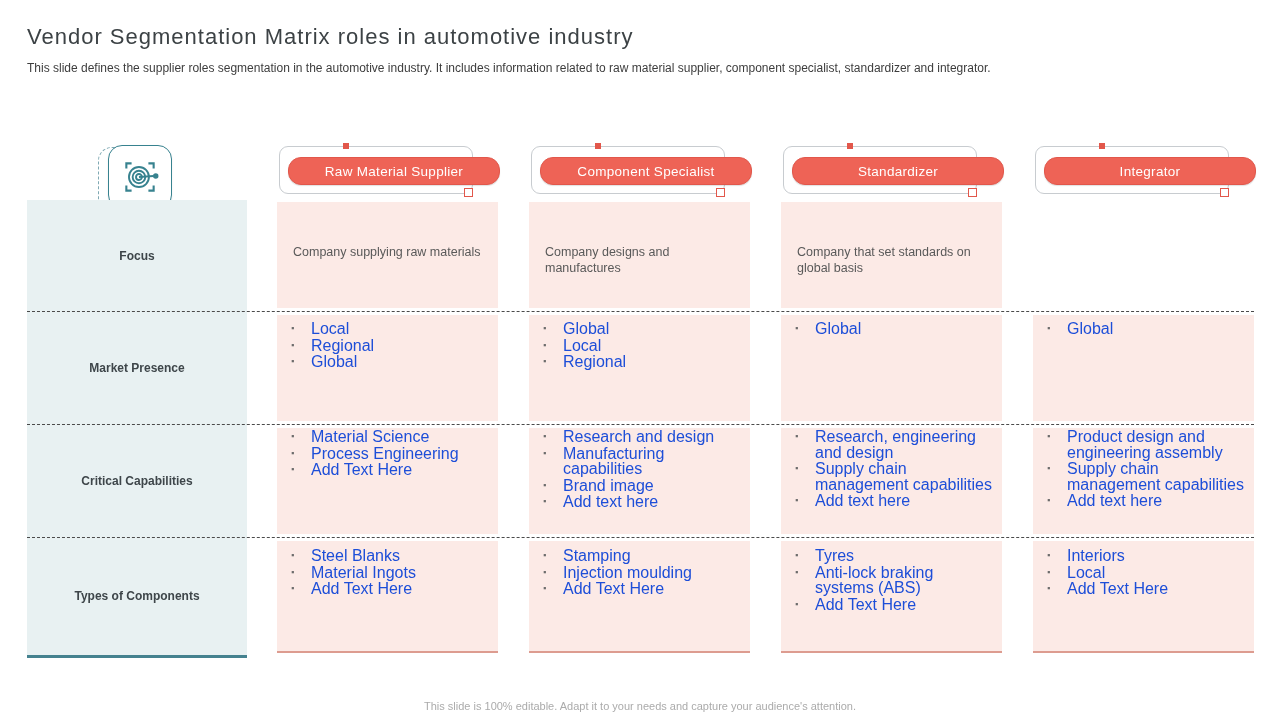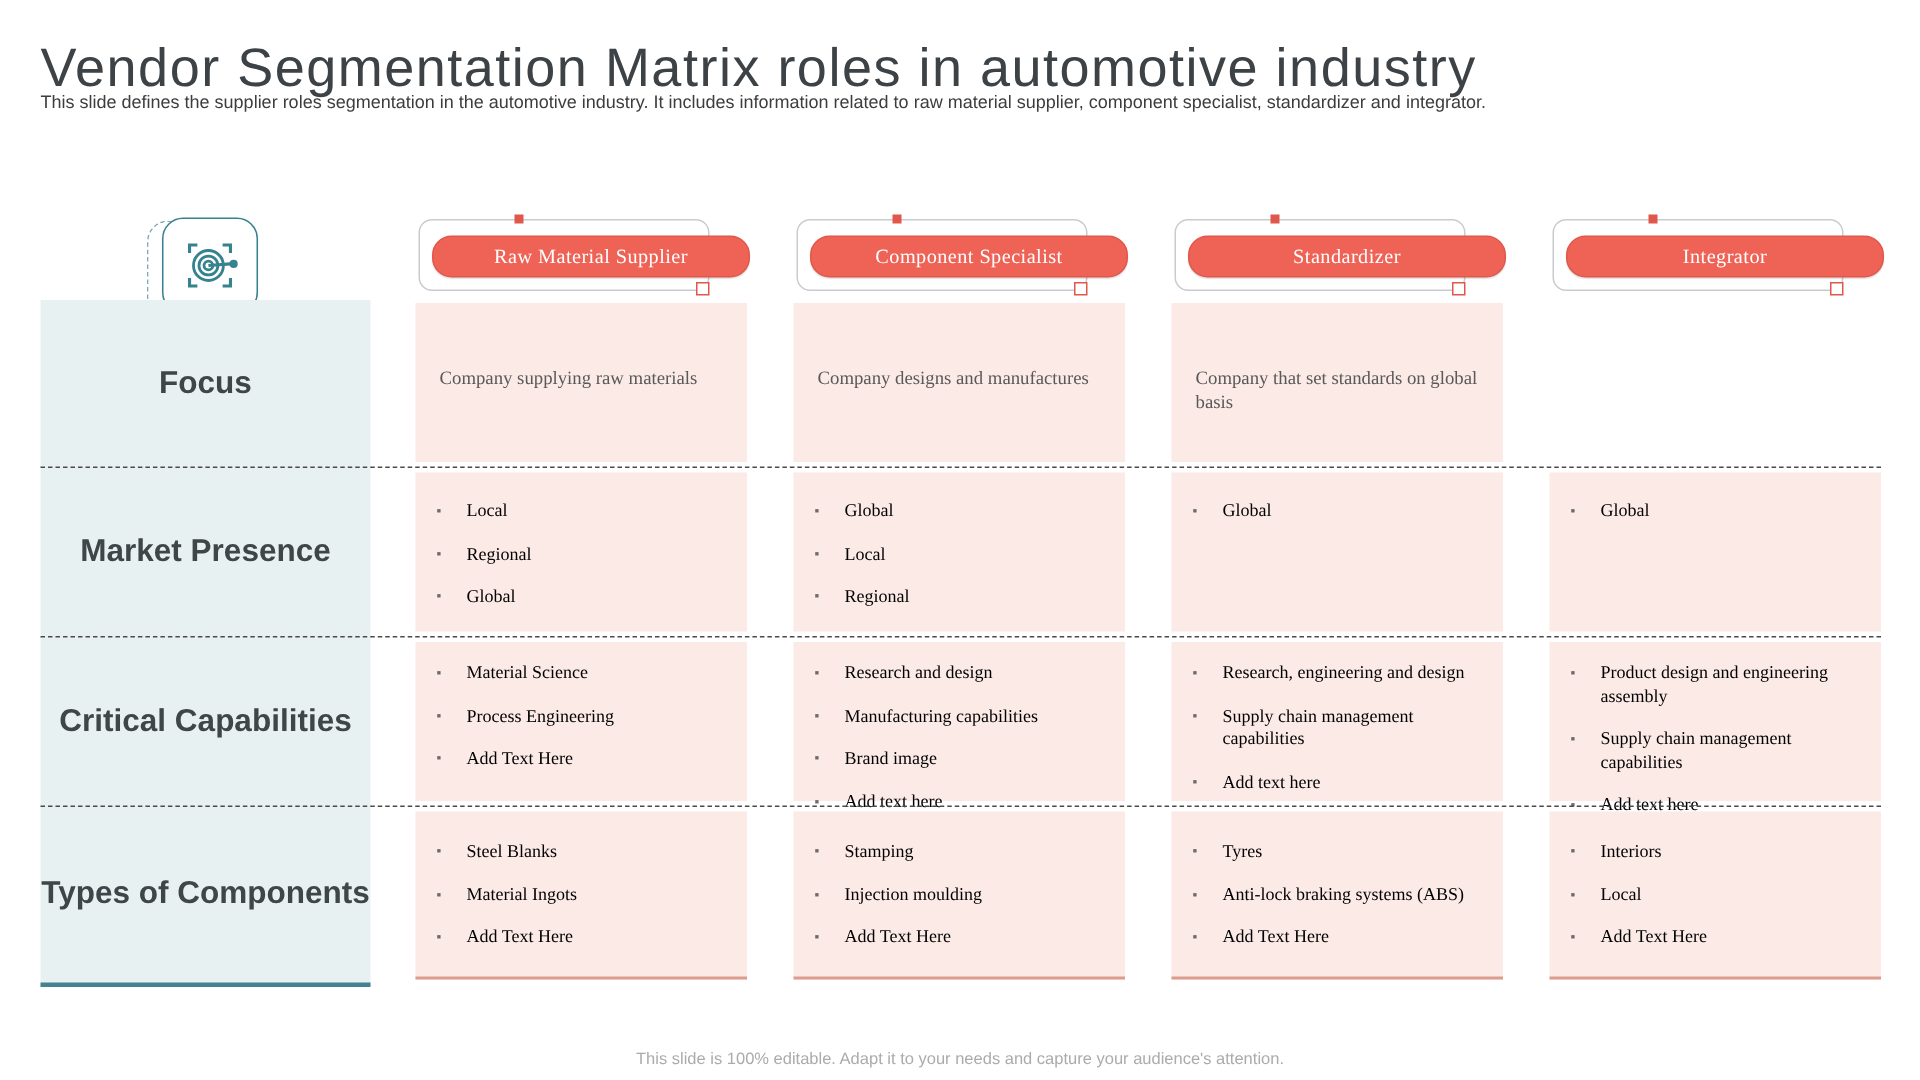--- a/index.html
+++ b/index.html
@@ -1,65 +1,65 @@
 <!DOCTYPE html>
 <html><head>
 <meta charset="utf-8">
 <style>
   html,body{margin:0;padding:0;background:#fff;}
   .slide{position:relative;width:1280px;height:720px;background:#ffffff;overflow:hidden;
          font-family:"Liberation Sans",sans-serif;}
 
   
   .title{position:absolute;left:27px;top:24px;width:1200px;
-         font-size:36px;font-weight:300;color:#3c4245;letter-spacing:1px;}
+         font-size:22px;font-weight:300;color:#3c4245;letter-spacing:1px;}
   .subtitle{position:absolute;left:27px;top:61px;width:1100px;
             font-size:12px;color:#3d3d3d;}
 
   
   .label-col{position:absolute;left:27px;top:200px;width:220px;height:455px;
              background:#e8f1f2;border-bottom:3px solid #45828f;}
   .label-band{position:absolute;left:0;width:220px;display:flex;align-items:center;justify-content:center;}
   .band-1{top:0;height:111px;}
   .band-2{top:111px;height:113px;}
   .band-3{top:224px;height:113px;}
   .band-4{top:337px;height:118px;}
-  .label-band span{font-size:21px;font-weight:bold;color:#3e464a;text-align:right;}
+  .label-band span{font-size:12px;font-weight:bold;color:#3e464a;text-align:right;}
 
   
   .icon-wrap{position:absolute;left:98px;top:145px;width:76px;height:70px;}
   .icon-dashed{position:absolute;left:0;top:2px;width:64px;height:64px;border:1px dashed #7fa9b3;border-radius:14px;}
   .icon-box{position:absolute;left:10px;top:0;width:62px;height:62px;background:#fff;
             border:1.5px solid #37828f;border-radius:14px;display:flex;align-items:center;justify-content:center;
             box-shadow:0 1px 2px rgba(0,0,0,0.08);}
 
   
-  .col{position:absolute;top:145px;width:221px;height:512px;font-family:Liberation Serif, serif;}
+  .col{position:absolute;top:145px;width:221px;height:512px;}
   .col-2x{left:277px;} .col-3x{left:529px;} .col-4x{left:781px;} .col-5x{left:1033px;}
 
   .col-header{position:absolute;left:0;top:0;width:221px;height:51px;}
   .header-box{position:absolute;left:2px;top:1px;width:192px;height:46px;background:#fff;
               border:1px solid #c8ccd0;border-radius:9px;}
   .sq-filled{position:absolute;left:66px;top:-2px;width:6px;height:6px;background:#e2574b;}
   .pill{position:absolute;left:11px;top:12px;width:210px;height:26px;background:#ee6356;
         border:1px solid #e2574b;border-radius:13px;display:flex;align-items:center;justify-content:center;
         box-shadow:0 1px 1px rgba(0,0,0,0.12);}
   .pill span{color:#fff;font-size:13.5px;letter-spacing:0.3px;}
   .sq-outline{position:absolute;left:187px;top:43px;width:7px;height:7px;background:#fff;border:1px solid #e2574b;}
 
   .cell{position:absolute;left:0;width:221px;background:#fceae6;box-sizing:border-box;}
   .cell-1{top:57px;height:106px;padding:38px 12px 0 12px;}
   .cell-2{top:170px;height:106px;padding:6px 8px 0 0;}
   .cell-3{top:283px;height:106px;padding:1px 8px 0 0;}
   .cell-4{top:396px;height:112px;padding:7px 8px 0 0;border-bottom:2px solid #dd9c90;}
 
   .focus-text{margin:4px;font-size:12.5px;color:#595959;line-height:16px;}
   .cell ul{margin:0;padding:0;list-style:none;}
-  .cell li{position:relative;margin:12px 0 0 14px;padding:0 0 1px 20px;
-           font-size:12px;color:#000000;line-height:15.5px;}
+  .cell li{position:relative;margin:0 0 0 14px;padding:0 0 1px 20px;
+           font-size:16px;color:#1d4ed8;line-height:15.5px;}
   .cell li::before{content:"▪";position:absolute;left:0;top:0;font-size:9px;color:#6b6b6b;}
 
   
   .dash-line{position:absolute;left:27px;width:1227px;height:0;border-top:1px dashed #4a4a4a;}
   .dash-a{top:311px;} .dash-b{top:424px;} .dash-c{top:537px;}
 
   
   .footer{position:absolute;left:0;top:700px;width:1280px;text-align:center;
           font-size:11px;color:#ababab;}
 </style>

